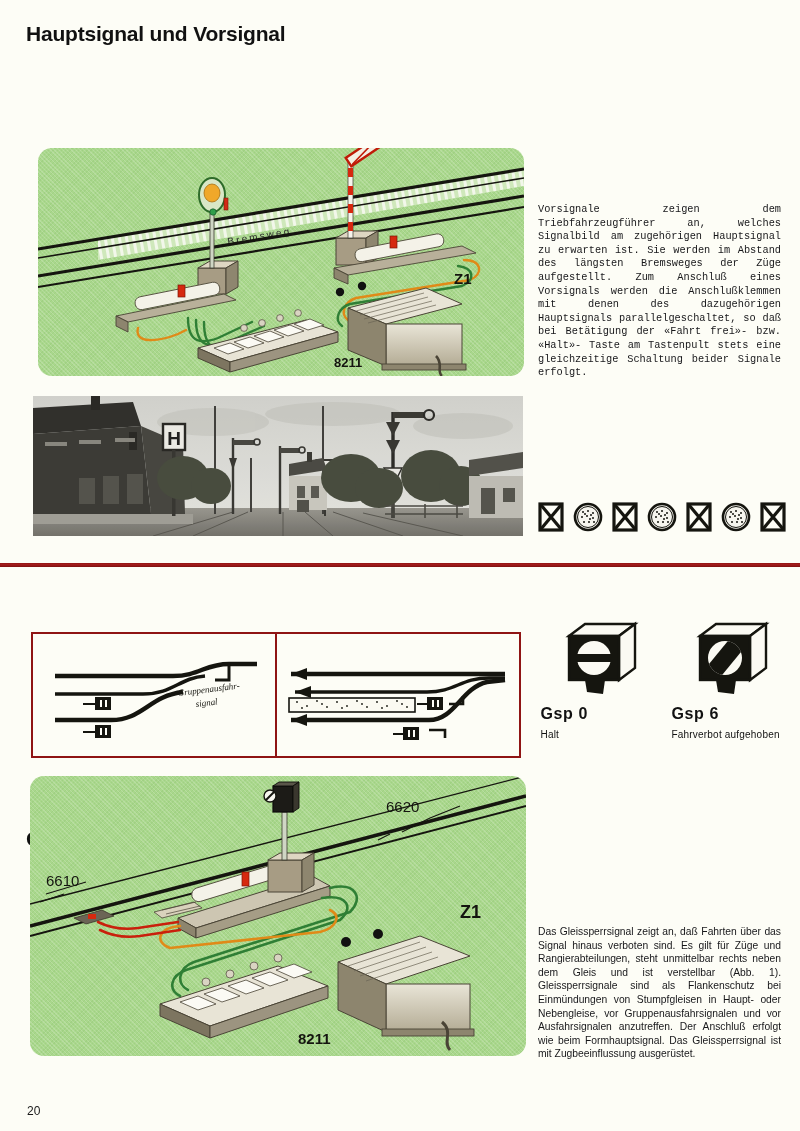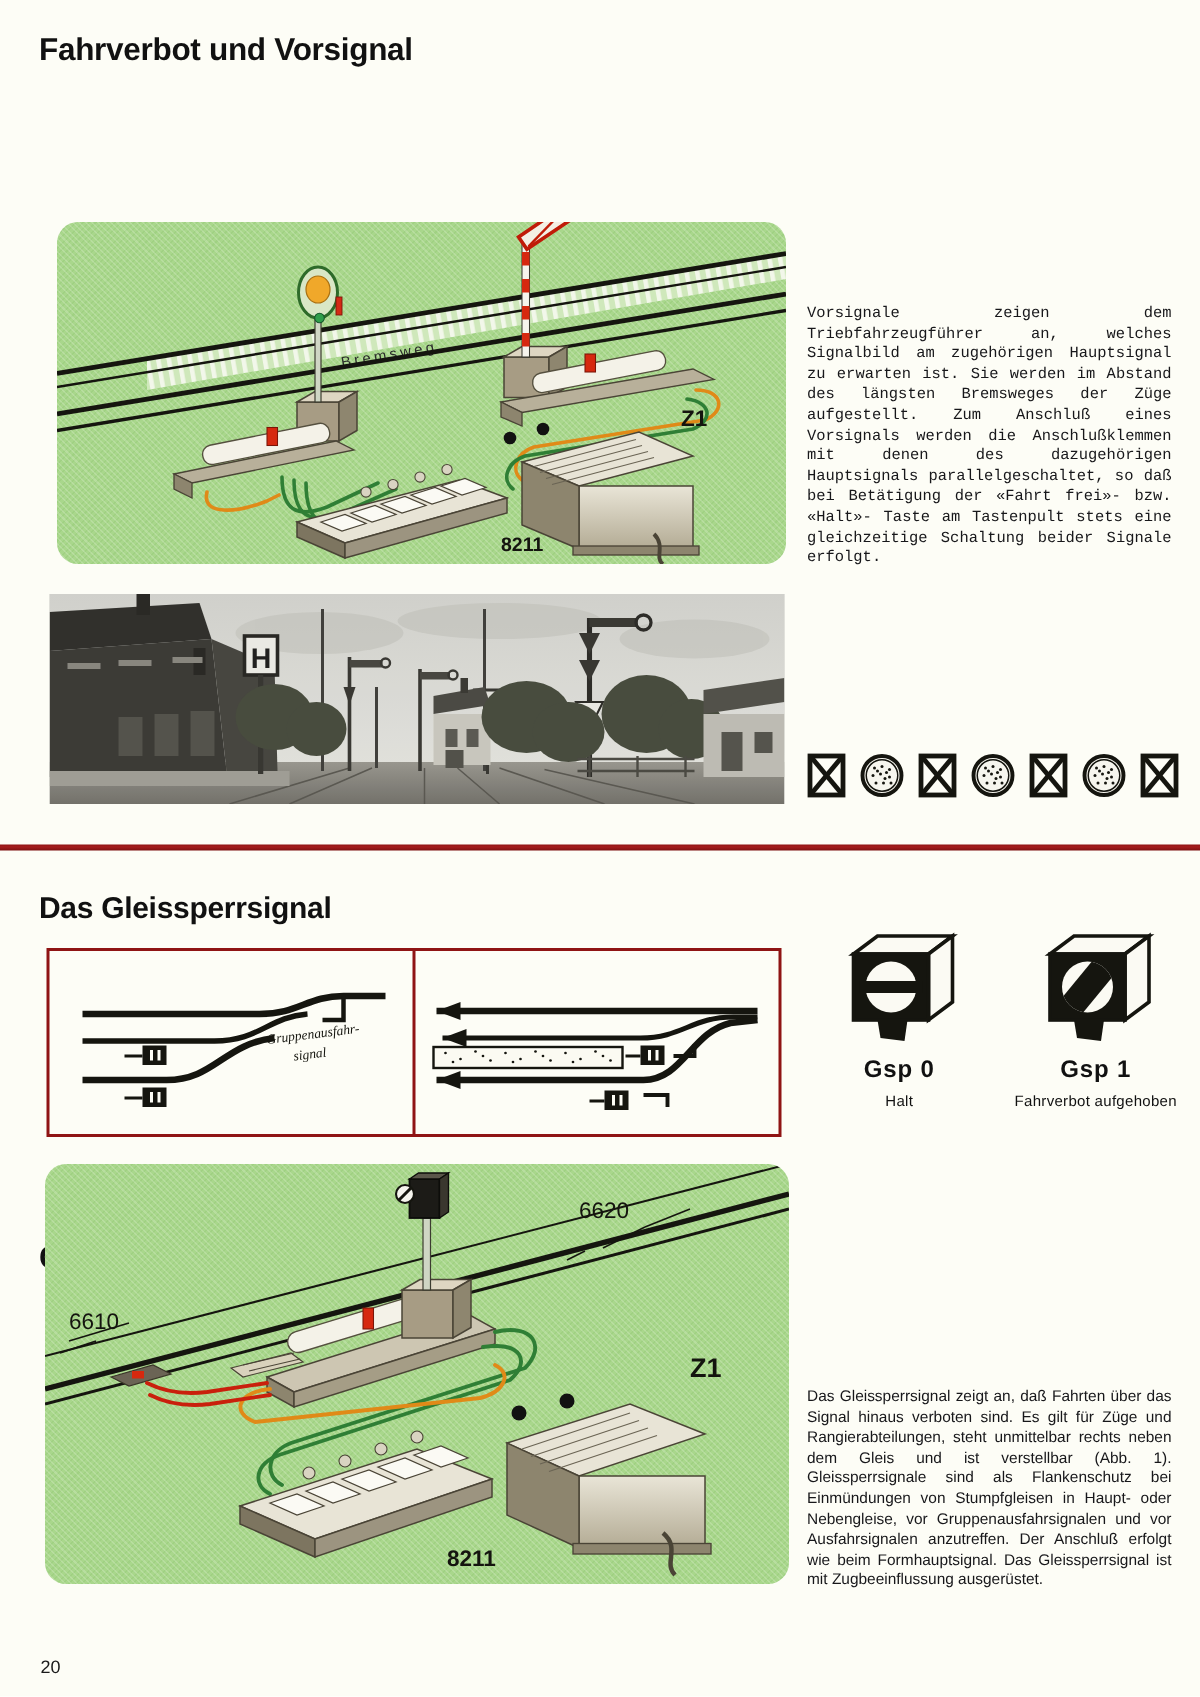--- a/index.html
+++ b/index.html
@@ -118,21 +118,21 @@
     position: absolute;
     left: 534px;
     top: 618px;
     width: 262px;
     height: 148px;
     display: flex;
     justify-content: space-around;
   }
   .gsp-item {
     width: 118px;
-    text-align: center;
+    text-align: left;
     font-family: "Liberation Sans", sans-serif;
     color: #111;
   }
   .gsp-item svg { display: block; margin: 0 auto; }
   .gsp-code {
     font-size: 16px;
     font-weight: bold;
     letter-spacing: 0.6px;
     margin-top: 5px;
   }
@@ -150,21 +150,21 @@
     top: 1104px;
     font-size: 12px;
     color: #1a1a1a;
   }
 </style>
 </head>
 <body>
 
 <div class="page">
 
-  <div class="section-heading" id="heading-1">Fahrverbot und Vorsignal</div>
+  <div class="section-heading" id="heading-1">Hauptsignal und Vorsignal</div>
 
   <div class="illus" id="illus-top">
     <svg viewBox="0 0 486 228" preserveAspectRatio="none">
       <defs>
         <pattern id="hatchBrem" width="7" height="7" patternTransform="rotate(-10)" patternUnits="userSpaceOnUse">
           <rect width="7" height="7" fill="#cfe8bb"></rect>
           <rect width="3" height="7" fill="#f2f7ea"></rect>
         </pattern>
         <linearGradient id="boxGrad" x1="0" y1="0" x2="0" y2="1">
           <stop offset="0%" stop-color="#e9e5d7"></stop>
@@ -476,21 +476,20 @@
     </svg>
     <svg class="sym" width="26" height="30" viewBox="0 0 26 30">
       <rect x="2" y="2" width="22" height="26" fill="none" stroke="#15150f" stroke-width="3.2"></rect>
       <line x1="3" y1="3" x2="23" y2="27" stroke="#15150f" stroke-width="3.2"></line>
       <line x1="23" y1="3" x2="3" y2="27" stroke="#15150f" stroke-width="3.2"></line>
     </svg>
   </div>
 
   <div class="divider"></div>
 
-  <div class="section-heading" id="heading-2">Das Gleissperrsignal</div>
 
   <div id="track-panels">
 
     <div class="track-panel">
       <svg viewBox="0 0 242 122" preserveAspectRatio="none">
 
         <path d="M22,42 L140,42 C166,42 172,30 196,30 L224,30" fill="none" stroke="#15150f" stroke-width="4.4"></path>
 
         <path d="M22,60 L110,60 C140,60 146,44 172,42" fill="none" stroke="#15150f" stroke-width="3.6"></path>
 
@@ -601,21 +600,21 @@
         <g>
           <clipPath id="discClip1">
               <circle cx="37" cy="40" r="17"></circle>
             </clipPath>
           <g clip-path="url(#discClip1)">
             <polygon points="16,52 44,18 58,28 30,62" fill="#15150f"></polygon>
           </g>
         </g>
         <polygon points="28,62 48,62 46,76 30,74" fill="#15150f"></polygon>
       </svg>
-      <div class="gsp-code">Gsp 1</div>
+      <div class="gsp-code">Gsp 6</div>
       <div class="gsp-caption">Fahrverbot
 aufgehoben</div>
     </div>
   </div>
 
   <div class="section-heading" id="heading-3">Gleissperrsignal mit Zugbeeinflussung</div>
 
   <div class="illus" id="illus-bottom">
     <svg viewBox="0 0 496 280" preserveAspectRatio="none">
       <defs>

